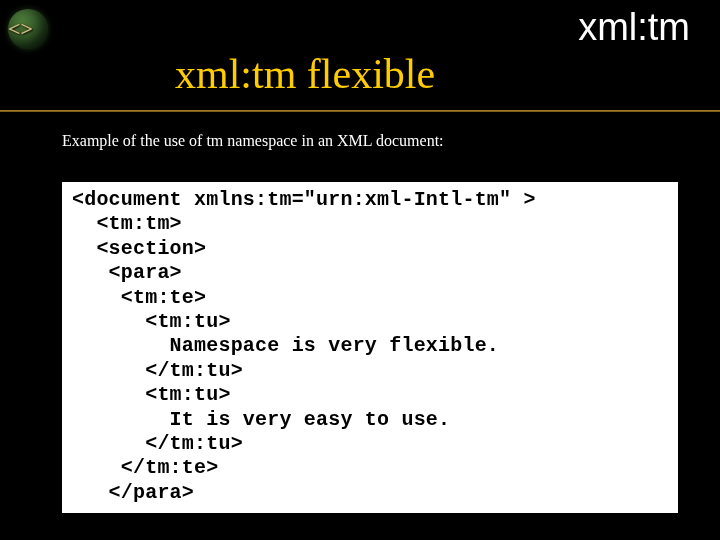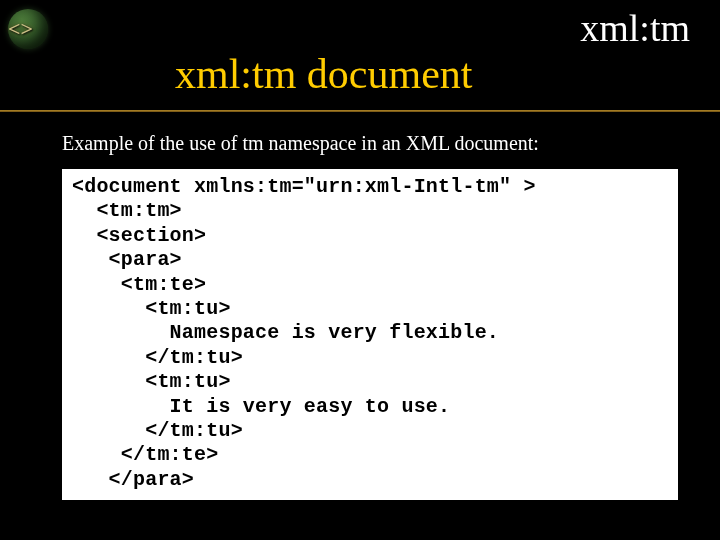--- a/index.html
+++ b/index.html
@@ -43,21 +43,21 @@
     align-items: center;
     z-index: 2;
   }
   .logo .tag .lt, .logo .tag .gt { color: #cdbf87; }
   .tagline {
     position: absolute;
     right: 30px;
     top: 6px;
     font-size: 38px;
     color: #fff;
-    font-family: Liberation Serif, serif;
+    font-family: Liberation Sans, sans-serif;
   }
   .title {
     position: absolute;
     left: 175px;
     top: 50px;
     font-size: 42px;
     color: #ffcc00;
     font-family: "Times New Roman", serif;
   }
   .divider {
@@ -68,22 +68,22 @@
     background: linear-gradient(to bottom, #b38a2a, #6d4e12);
   }
   .content {
     position: absolute;
     top: 124px;
     left: 0; right: 0;
     padding: 0 32px;
   }
   .intro {
     color: #fff;
-    font-size: 20px;
-    margin: 8px 0 14px 30px;
+    font-size: 16px;
+    margin: 8px 0 32px 30px;
   }
   .codebox {
     background: #fff;
     color: #000;
     font-family: "Courier New", Courier, monospace;
     font-weight: bold;
     font-size: 20px;
     line-height: 1.22;
     padding: 6px 10px 8px 10px;
     margin-left: 30px;
@@ -97,21 +97,21 @@
 
 <div class="header-region">
   <div class="logo">
     <div class="globe"></div>
     <div class="tag">
       <span class="lt">&lt;</span>
         <span class="gt">&gt;</span>
     </div>
   </div>
   <div class="tagline">xml:tm</div>
-  <div class="title">xml:tm document</div>
+  <div class="title">xml:tm flexible</div>
 </div>
 
 <div class="divider"></div>
 
 <div class="content">
   <p class="intro">Example of the use of tm namespace in an XML document:</p>
   <div class="codebox">&lt;document xmlns:tm="urn:xml-Intl-tm" &gt;
   &lt;tm:tm&gt;
   &lt;section&gt;
    &lt;para&gt;

